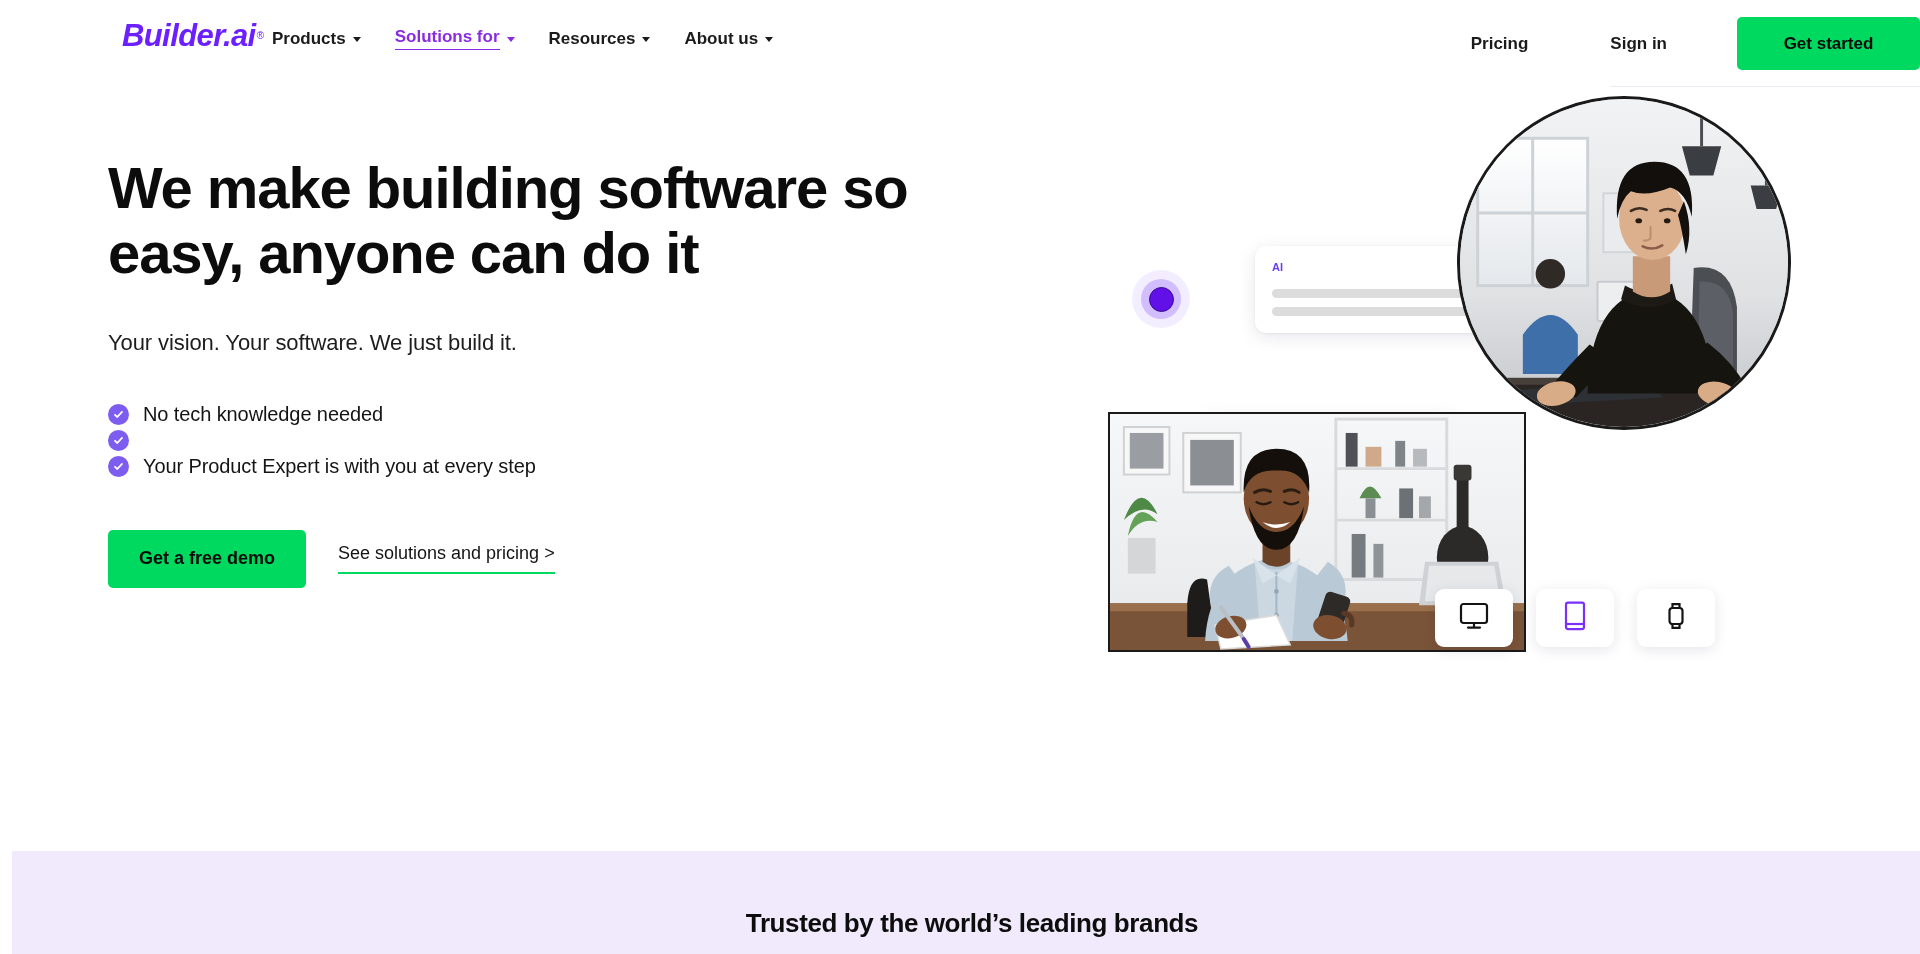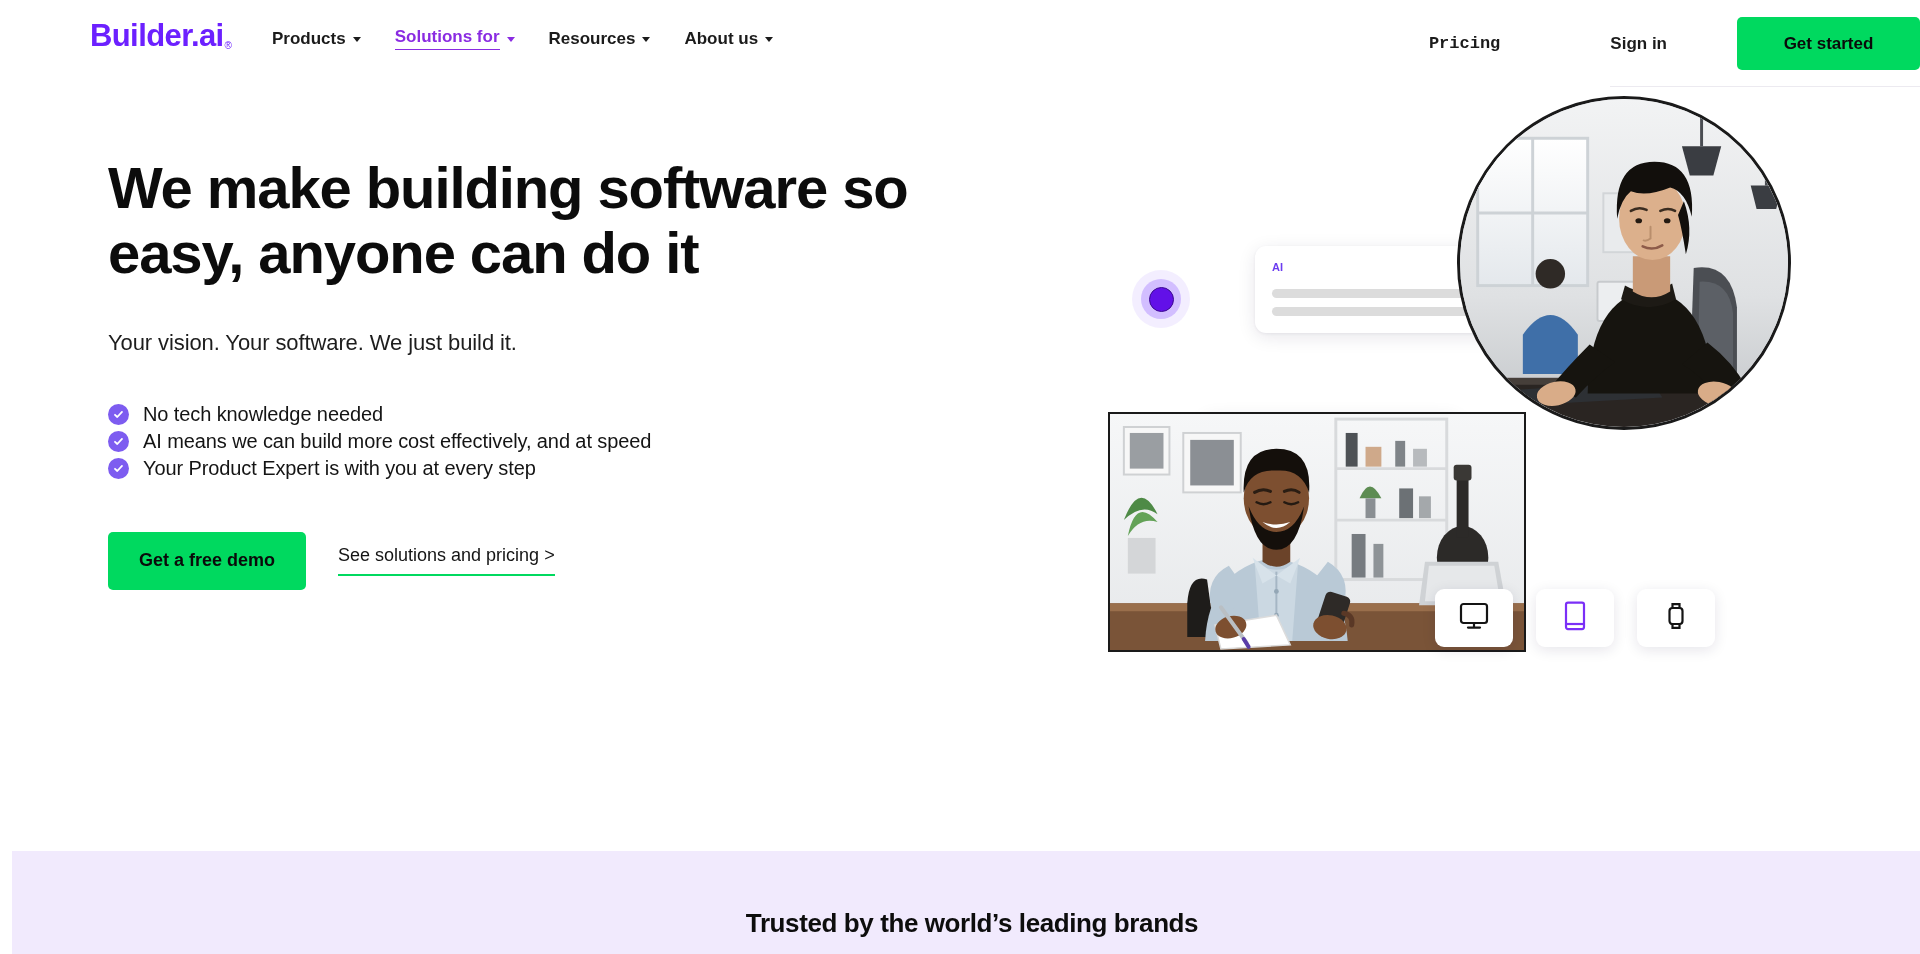--- a/index.html
+++ b/index.html
@@ -19,25 +19,26 @@
     top: 0; left: 0;
     width: 1920px;
     height: 87px;
     background: #ffffff;
     border-bottom: 1px solid #eceaf0;
     display: flex;
     align-items: center;
   }
   .brand {
     position: absolute;
-    left: 90px;
+    left: 122px;
     top: 20px;
     display: flex;
-    align-items: flex-end;
+    align-items: center;
     text-decoration: none;
+    font-style: italic;
   }
   .brand-mark {
     font-size: 31px;
     font-weight: 700;
     color: #6c20ff;
     letter-spacing: -0.6px;
     line-height: 1;
     font-family: "Liberation Sans", sans-serif;
   }
   .brand-reg {
@@ -91,21 +92,21 @@
     align-items: center;
     gap: 0;
   }
   .nav-link-plain {
     font-size: 17px;
     font-weight: 700;
     color: #1b1b1b;
     cursor: pointer;
     white-space: nowrap;
   }
-  .pricing-link { margin-right: 110px; font-family: Liberation Mono, monospace; }
+  .pricing-link { margin-right: 82px; }
   .signin-link { margin-right: 70px; }
   .btn-get-started {
     width: 183px;
     height: 53px;
     background: #00d95f;
     border: none;
     border-radius: 5px;
     font-size: 17px;
     font-weight: 700;
     color: #0a0a0a;
@@ -378,21 +379,20 @@
             </svg>
         </span>
         <span>No tech knowledge needed</span>
       </li>
       <li class="bullet">
         <span class="check-icon">
           <svg width="13" height="13" viewBox="0 0 13 13">
               <path d="M3 6.8 L5.3 9 L10 3.9" stroke="#ffffff" stroke-width="1.8" fill="none" stroke-linecap="round" stroke-linejoin="round"></path>
             </svg>
         </span>
-        <span>AI means we can build more cost effectively, and at speed</span>
       </li>
       <li class="bullet">
         <span class="check-icon">
           <svg width="13" height="13" viewBox="0 0 13 13">
               <path d="M3 6.8 L5.3 9 L10 3.9" stroke="#ffffff" stroke-width="1.8" fill="none" stroke-linecap="round" stroke-linejoin="round"></path>
             </svg>
         </span>
         <span>Your Product Expert is with you at every step</span>
       </li>
     </ul>

